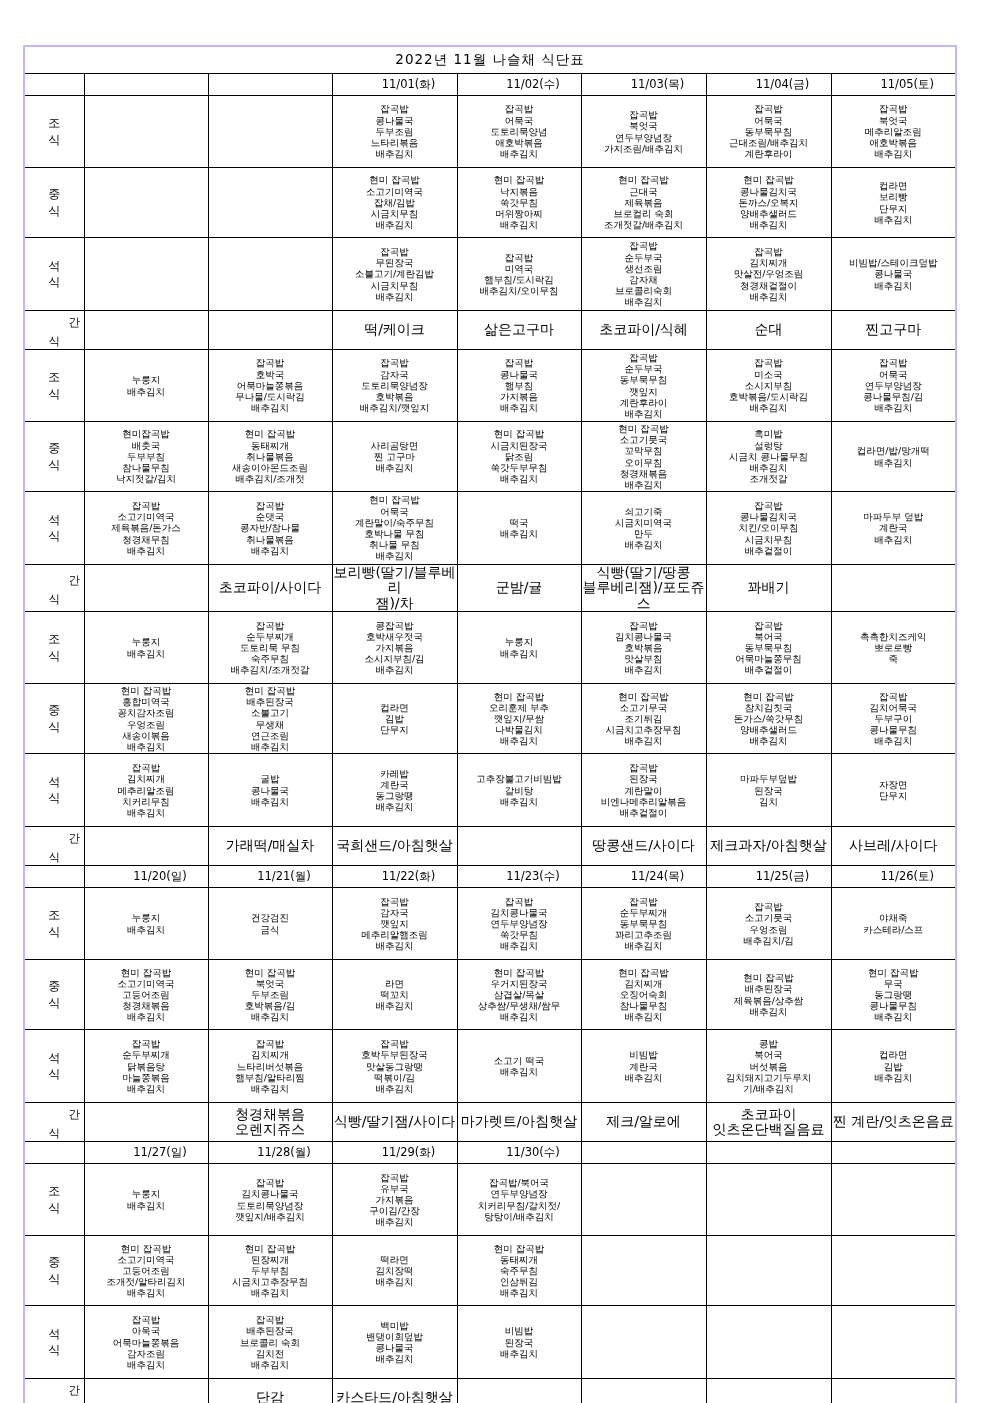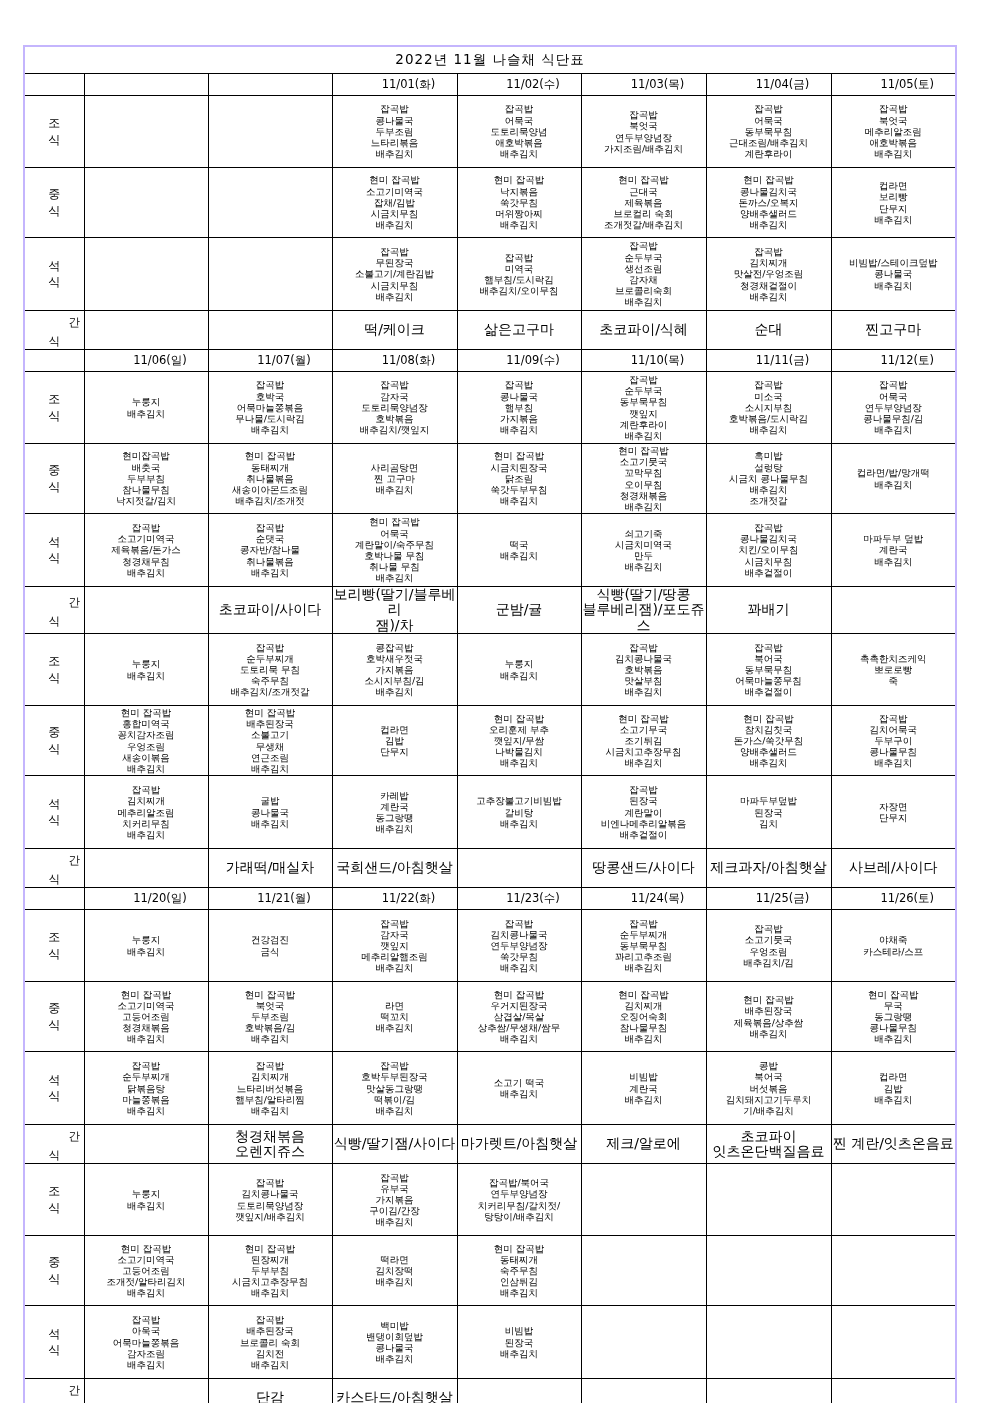--- a/index.html
+++ b/index.html
@@ -147,30 +147,20 @@
       <tr class="r-s">
         <td><span class="hlabel">간식</span></td>
         <td class="snack-cell"></td>
         <td class="snack-cell"></td>
         <td class="snack-cell">떡/케이크</td>
         <td class="snack-cell">삶은고구마</td>
         <td class="snack-cell">초코파이/식혜</td>
         <td class="snack-cell">순대</td>
         <td class="snack-cell">찐고구마</td>
       </tr>
-      <tr class="r-date">
-        <td></td>
-        <td>11/06(일)</td>
-        <td>11/07(월)</td>
-        <td>11/08(화)</td>
-        <td>11/09(수)</td>
-        <td>11/10(목)</td>
-        <td>11/11(금)</td>
-        <td>11/12(토)</td>
-      </tr>
       <tr class="r-b">
         <td><span class="vlabel">조식</span></td>
         <td class="cell">누룽지
 배추김치</td>
         <td class="cell">잡곡밥
 호박국
 어묵마늘쫑볶음
 무나물/도시락김
 배추김치</td>
         <td class="cell">잡곡밥
@@ -494,20 +484,30 @@
         <td class="snack-cell"></td>
         <td class="snack-cell">청경채볶음
 오렌지쥬스</td>
         <td class="snack-cell">식빵/딸기잼/사이다</td>
         <td class="snack-cell">마가렛트/아침햇살</td>
         <td class="snack-cell">제크/알로에</td>
         <td class="snack-cell">초코파이
 잇츠온단백질음료</td>
         <td class="snack-cell">찐 계란/잇츠온음료</td>
       </tr>
+      <tr class="r-date">
+        <td></td>
+        <td>11/27(일)</td>
+        <td>11/28(월)</td>
+        <td>11/29(화)</td>
+        <td>11/30(수)</td>
+        <td></td>
+        <td></td>
+        <td></td>
+      </tr>
       <tr class="r-b">
         <td><span class="vlabel">조식</span></td>
         <td class="cell">누룽지
 배추김치</td>
         <td class="cell">잡곡밥
 김치콩나물국
 도토리묵양념장
 깻잎지/배추김치</td>
         <td class="cell">잡곡밥
 유부국

